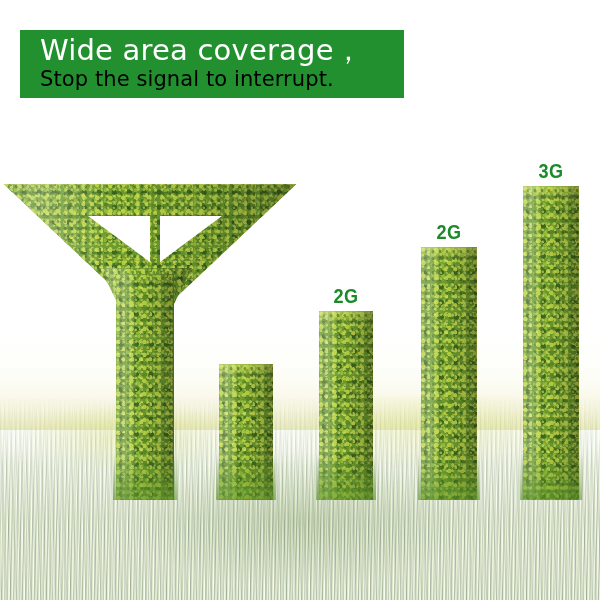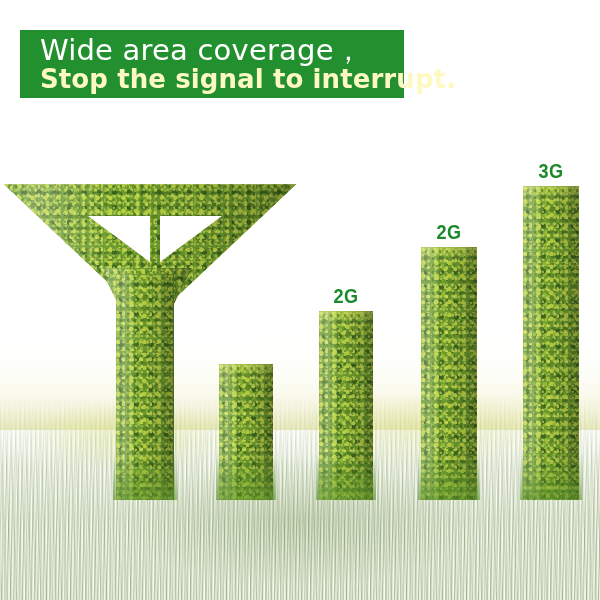--- a/index.html
+++ b/index.html
@@ -201,24 +201,24 @@
     font-family: "DejaVu Sans", sans-serif;
     font-size: 29px;
     font-weight: normal;
     letter-spacing: 0.2px;
     line-height: 38px;
     white-space: nowrap;
   }
   #banner .line2 {
     position: absolute;
     left: 20px; top: 34px;
-    color: #fef9c3;
+    color: #000000;
     font-family: "DejaVu Sans", sans-serif;
-    font-size: 26px;
-    font-weight: bold;
+    font-size: 21px;
+    font-weight: normal;
     letter-spacing: 0.1px;
     line-height: 30px;
     white-space: nowrap;
   }
 </style>
 </head>
 <body>
 
 <div id="poster">
 

